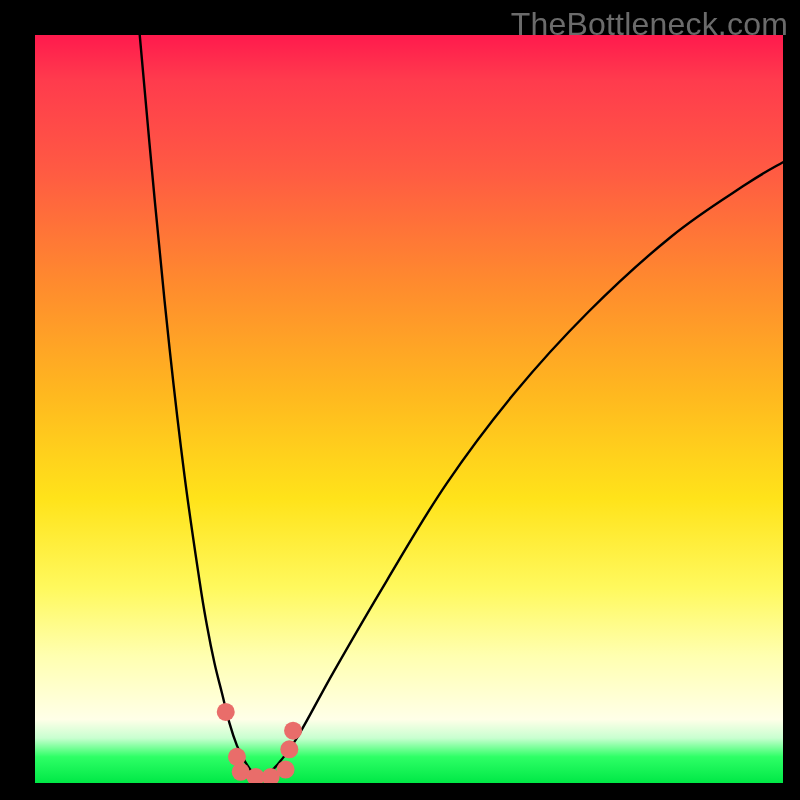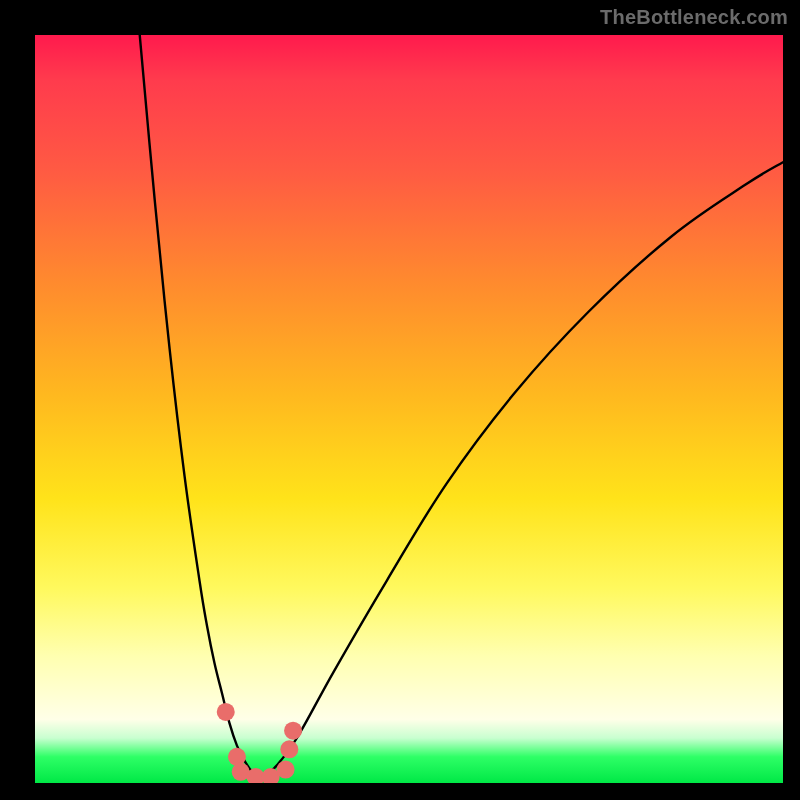--- a/index.html
+++ b/index.html
@@ -39,22 +39,22 @@
       #c8ffd0 94%,
       #2eff66 96.5%,
       #00e846 100%
     );
   }
   .watermark {
     position: absolute;
     right: 12px;
     top: 6px;
     color: #6b6b6b;
-    font-size: 20px;
-    font-weight: 700;
+    font-size: 32px;
+    font-weight: 400;
     letter-spacing: 0.2px;
     user-select: none;
   }
   svg.curve {
     position: absolute;
     left: 0;
     top: 0;
     width: 748px;
     height: 748px;
   }

